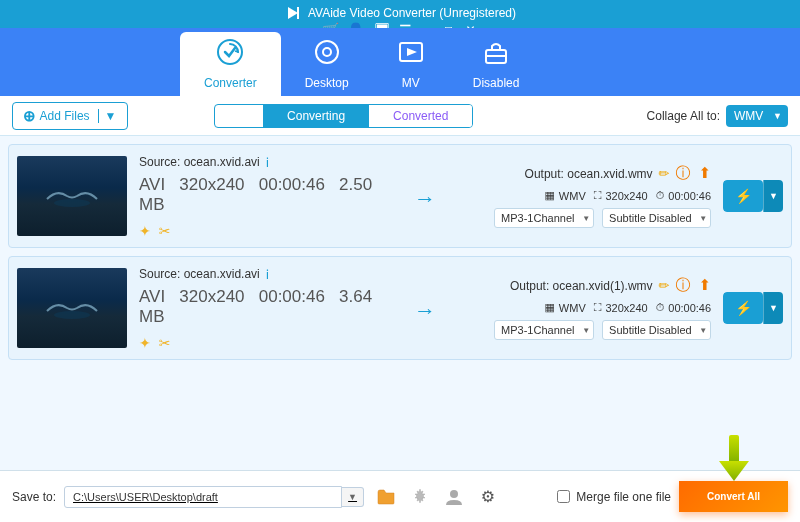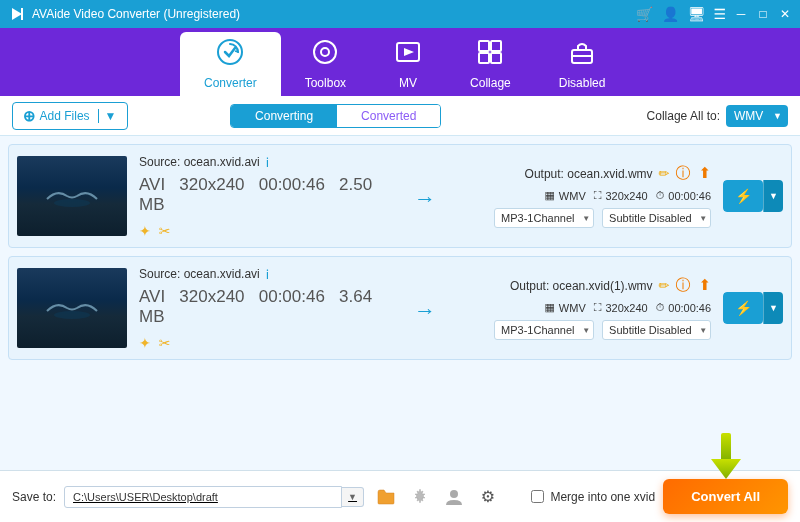--- a/index.html
+++ b/index.html
@@ -17,20 +17,21 @@
     
     .title-bar {
       background: #1a9fd4;
       color: white;
       display: flex;
       align-items: center;
       justify-content: space-between;
       padding: 4px 8px;
       height: 28px;
       flex-shrink: 0;
+      flex-direction: column;
     }
     .title-bar-left {
       display: flex;
       align-items: center;
       gap: 6px;
     }
     .title-bar-logo {
       width: 18px;
       height: 18px;
     }
@@ -54,21 +55,21 @@
       display: flex;
       align-items: center;
       justify-content: center;
       font-size: 12px;
       color: white;
       cursor: pointer;
     }
 
     
     .nav-bar {
-      background: #6d28d9;
+      background: #3b82f6;
       display: flex;
       align-items: flex-end;
       padding: 0 0 0 180px;
       height: 68px;
       flex-shrink: 0;
     }
     .nav-item {
       display: flex;
       flex-direction: column;
       align-items: center;
@@ -120,20 +121,21 @@
       padding-left: 6px;
       margin-left: 4px;
       cursor: pointer;
     }
     .tab-group {
       display: flex;
       margin: 16px auto;
       border: 1px solid #1a9fd4;
       border-radius: 4px;
       overflow: hidden;
+      padding-left: 48px;
     }
     .tab-btn {
       padding: 4px 24px;
       cursor: pointer;
       font-size: 12px;
       border: none;
       background: white;
       color: #8b5cf6;
     }
     .tab-btn.active {
@@ -437,23 +439,23 @@
       color: #333;
       margin-left: auto;
     }
     .merge-checkbox {
       cursor: pointer;
     }
     .convert-all-btn {
       background: linear-gradient(135deg, #ff6b00, #ff9500);
       color: white;
       border: none;
-      border-radius: 6px;
+      border-radius: 0;
       padding: 10px 28px;
-      font-size: 13px;
+      font-size: 10px;
       font-weight: bold;
       cursor: pointer;
       position: relative;
       box-shadow: 0 3px 8px rgba(255,100,0,0.4);
     }
     .convert-all-wrapper {
       position: relative;
       display: flex;
       flex-direction: column;
       align-items: center;
@@ -504,41 +506,30 @@
     </div>
     <span>Converter</span>
   </div>
   <div class="nav-item">
     <div class="nav-icon">
       <svg viewBox="0 0 28 28" fill="none">
         <circle cx="14" cy="14" r="11" stroke="white" stroke-width="2"></circle>
         <circle cx="14" cy="14" r="4" stroke="white" stroke-width="2"></circle>
       </svg>
     </div>
-    <span style="color:white">Toolbox</span>
+    <span style="color:white">Desktop</span>
   </div>
   <div class="nav-item">
     <div class="nav-icon">
       <svg viewBox="0 0 28 28" fill="none">
         <rect x="3" y="5" width="22" height="18" rx="2" stroke="white" stroke-width="2"></rect>
         <path d="M10 10 L20 14 L10 18 Z" fill="white"></path>
       </svg>
     </div>
     <span style="color:white">MV</span>
-  </div>
-  <div class="nav-item">
-    <div class="nav-icon">
-      <svg viewBox="0 0 28 28" fill="none">
-        <rect x="3" y="3" width="10" height="10" rx="1" stroke="white" stroke-width="2"></rect>
-        <rect x="15" y="3" width="10" height="10" rx="1" stroke="white" stroke-width="2"></rect>
-        <rect x="3" y="15" width="10" height="10" rx="1" stroke="white" stroke-width="2"></rect>
-        <rect x="15" y="15" width="10" height="10" rx="1" stroke="white" stroke-width="2"></rect>
-      </svg>
-    </div>
-    <span style="color:white">Collage</span>
   </div>
   <div class="nav-item">
     <div class="nav-icon">
       <svg viewBox="0 0 28 28" fill="none">
         <rect x="4" y="12" width="20" height="13" rx="2" stroke="white" stroke-width="2"></rect>
         <path d="M10 12 V8 Q14 4 18 8 V12" stroke="white" stroke-width="2" fill="none"></path>
         <line x1="4" y1="18" x2="24" y2="18" stroke="white" stroke-width="2"></line>
       </svg>
     </div>
     <span style="color:white">Disabled</span>
@@ -752,21 +743,21 @@
         <circle cx="10" cy="7" r="4" fill="#aaa"></circle>
         <path d="M2 18 Q2 13 10 13 Q18 13 18 18 Z" fill="#aaa"></path>
       </svg>
     </div>
     <div class="footer-icon-btn">
       ⚙
     </div>
   </div>
   <div class="merge-label">
     <input type="checkbox" class="merge-checkbox" style="">
-    <span>Merge into one xvid</span>
+    <span>Merge file one file</span>
   </div>
   <div class="convert-all-wrapper">
 
     <div class="download-arrow">
       <svg width="40" height="50" viewBox="0 0 40 50">
         <defs>
           <linearGradient id="arrowGrad" x1="0" y1="0" x2="0" y2="1">
             <stop offset="0%" stop-color="#c8e000"></stop>
             <stop offset="100%" stop-color="#80b000"></stop>
           </linearGradient>

